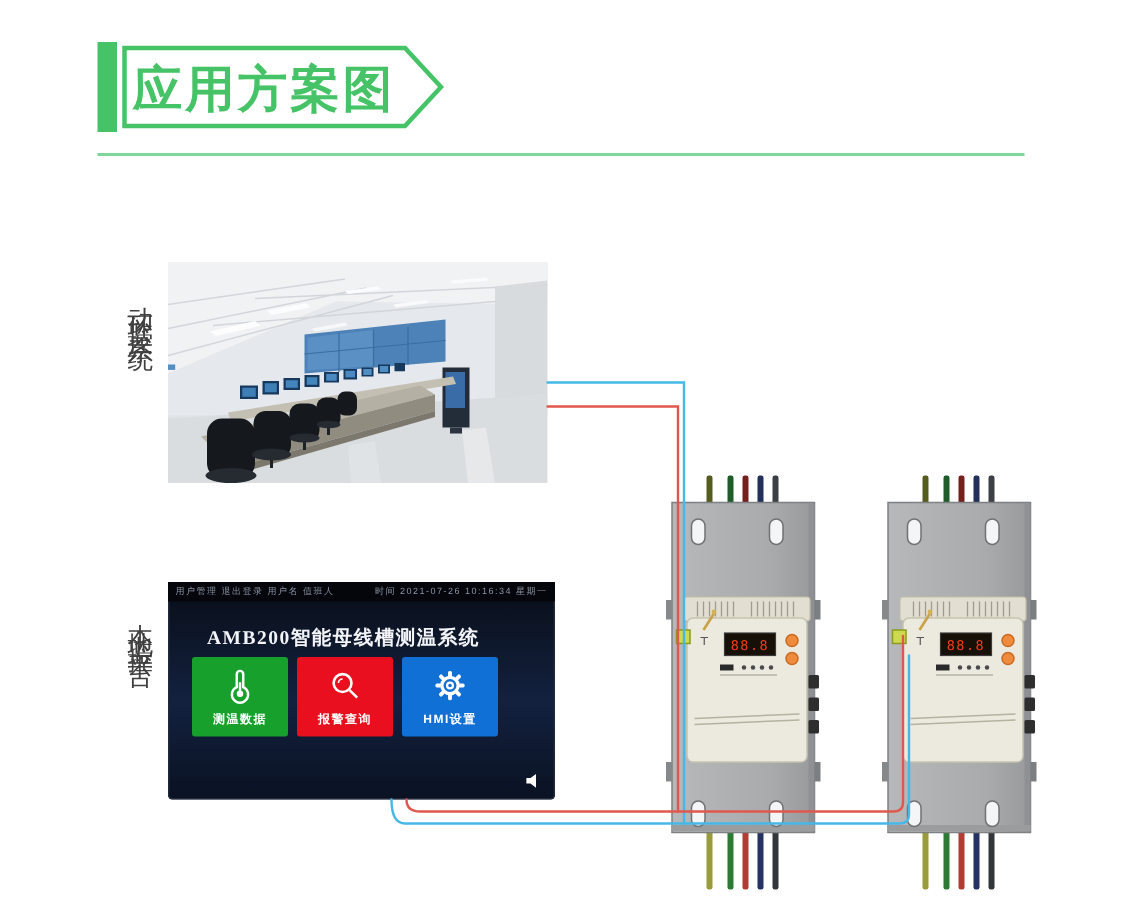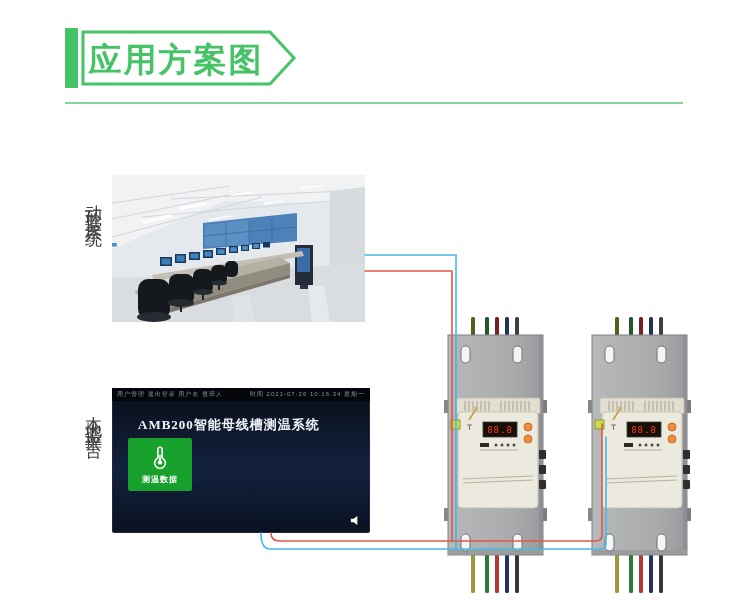--- a/index.html
+++ b/index.html
@@ -147,20 +147,47 @@
       <div class="hmi-btn b-green">
         <svg width="26" height="26" viewBox="0 0 24 24">
           <g fill="none" stroke="#ffffff" stroke-width="1.5">
             <path d="M10,5 a2,2 0 0 1 4,0 L14,13 a5,5 0 1 1 -4,0 Z"></path>
             <circle cx="12" cy="17" r="2" fill="#ffffff" stroke="none"></circle>
             <line x1="12" y1="10" x2="12" y2="16"></line>
           </g>
         </svg>
         <span class="lbl">测温数据</span>
       </div>
+      <div class="hmi-btn b-red">
+        <svg width="26" height="26" viewBox="0 0 24 24">
+          <g fill="none" stroke="#ffffff" stroke-width="1.6">
+            <circle cx="10.5" cy="10.5" r="5.5"></circle>
+            <line x1="14.8" y1="14.8" x2="19.5" y2="19.5"></line>
+            <path d="M8,10.5 a2.5,2.5 0 0 1 2.5,-2.5" stroke-width="1"></path>
+          </g>
+        </svg>
+        <span class="lbl">报警查询</span>
+      </div>
+      <div class="hmi-btn b-blue">
+        <svg width="26" height="26" viewBox="0 0 24 24">
+          <g fill="#ffffff">
+            <rect x="10.8" y="3" width="2.4" height="4" rx="1"></rect>
+            <rect x="10.8" y="17" width="2.4" height="4" rx="1"></rect>
+            <rect x="10.8" y="3" width="2.4" height="4" rx="1" transform="rotate(45 12 12)"></rect>
+            <rect x="10.8" y="17" width="2.4" height="4" rx="1" transform="rotate(45 12 12)"></rect>
+            <rect x="10.8" y="3" width="2.4" height="4" rx="1" transform="rotate(90 12 12)"></rect>
+            <rect x="10.8" y="17" width="2.4" height="4" rx="1" transform="rotate(90 12 12)"></rect>
+            <rect x="10.8" y="3" width="2.4" height="4" rx="1" transform="rotate(135 12 12)"></rect>
+            <rect x="10.8" y="17" width="2.4" height="4" rx="1" transform="rotate(135 12 12)"></rect>
+          </g>
+          <circle cx="12" cy="12" r="5" fill="none" stroke="#ffffff" stroke-width="2"></circle>
+          <circle cx="12" cy="12" r="1.8" fill="none" stroke="#ffffff" stroke-width="1.4"></circle>
+        </svg>
+        <span class="lbl">HMI设置</span>
+      </div>
     </div>
     <svg class="speaker" viewBox="0 0 12 12">
       <polygon points="1,4 4,4 8,1 8,11 4,8 1,8" fill="#ffffff"></polygon>
     </svg>
   </div>
 
   <svg width="0" height="0" style="position:absolute">
     <defs>
       <linearGradient id="plateGrad" x1="0" y1="0" x2="1" y2="0">
         <stop offset="0" stop-color="#b6b8ba"></stop>

